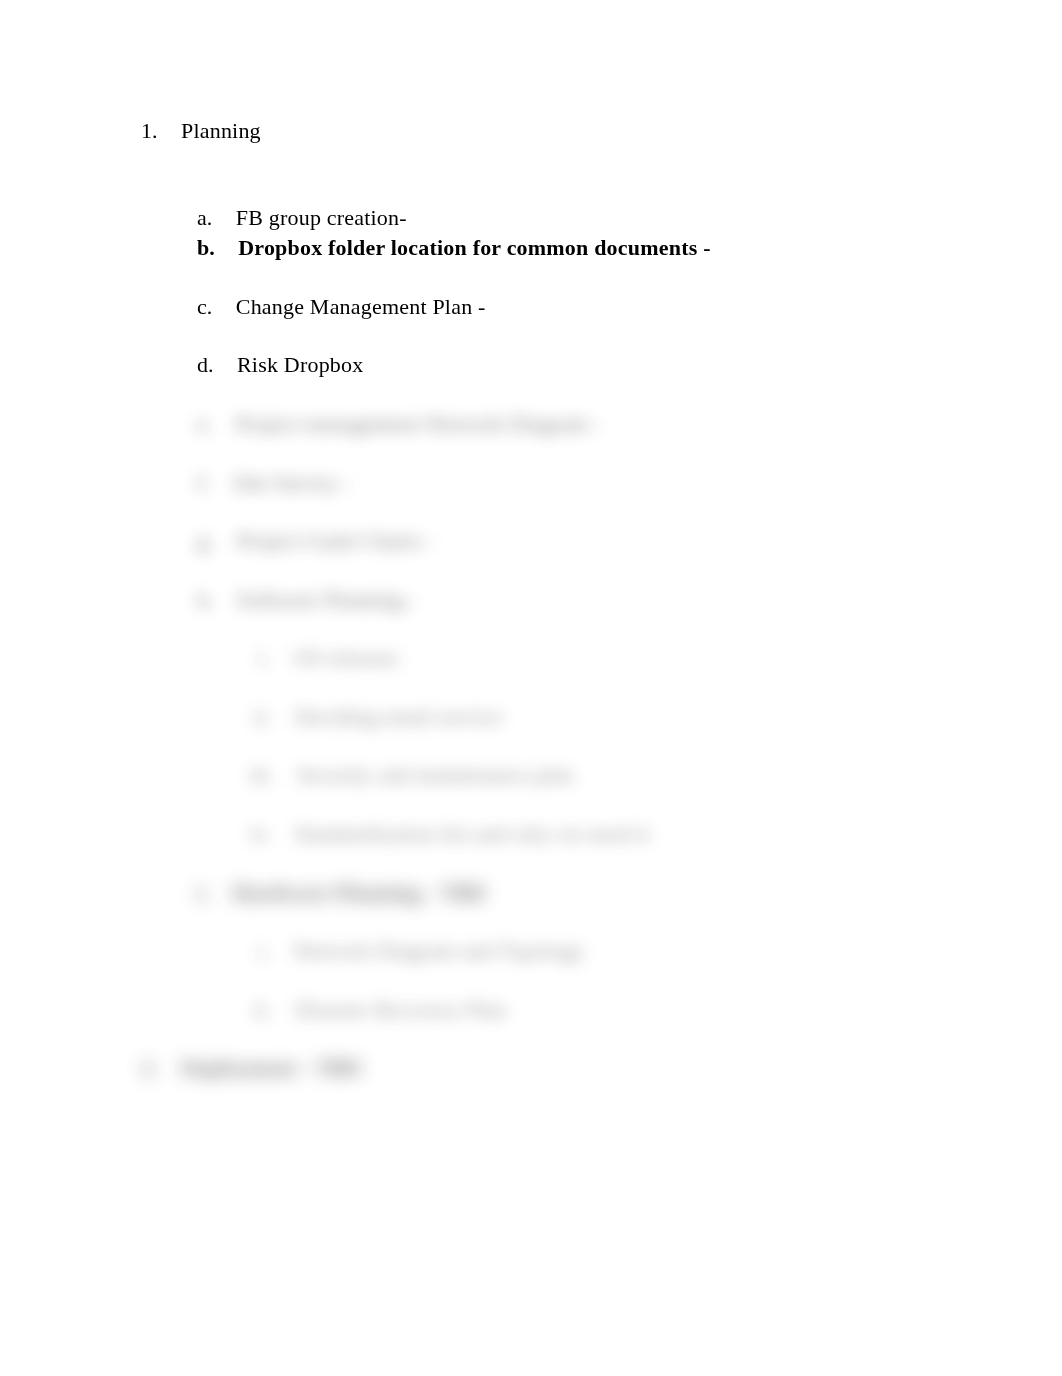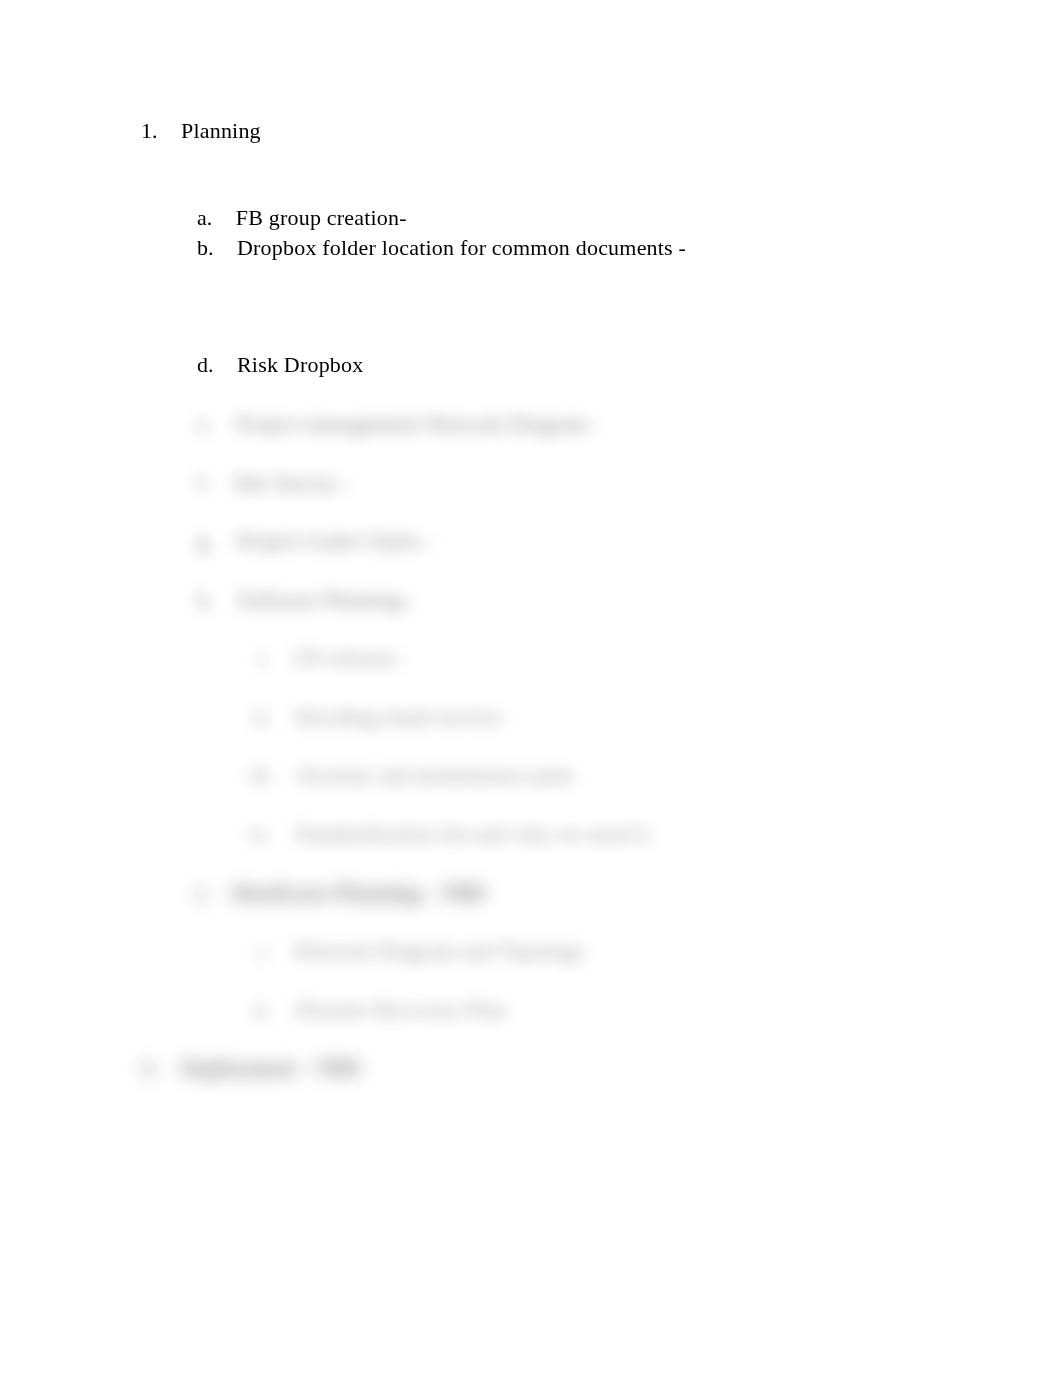--- a/index.html
+++ b/index.html
@@ -62,25 +62,29 @@
   <div class="line sharp" style="left:141px; top:110px;">
     <span class="marker">1.</span>
     <span class="text">Planning</span>
   </div>
 
   <div class="line sharp" style="left:197px; top:169px;margin-top:28px;">
     <span class="marker">a.</span>
     <span class="text">FB group creation-</span>
   </div>
 
-  <div class="line sharp" style="left:197px; top:227px;">
+  <div class="line sharp" style="left:197px; top:227px;font-weight:bold;">
     <span class="marker">b.</span>
     <span class="text">Dropbox folder location for common documents -</span>
   </div>
 
+  <div class="line sharp" style="left:197px; top:286px;">
+    <span class="marker">c.</span>
+    <span class="text">Change Management Plan -</span>
+  </div>
 
   <div class="line sharp" style="left:197px; top:344px;">
     <span class="marker">d.</span>
     <span class="text">Risk Dropbox</span>
   </div>
 
   <div class="line blurred" style="left:197px; top:403px;">
     <span class="marker">e.</span>
     <span class="text">Project management Network Diagram -</span>
   </div>

